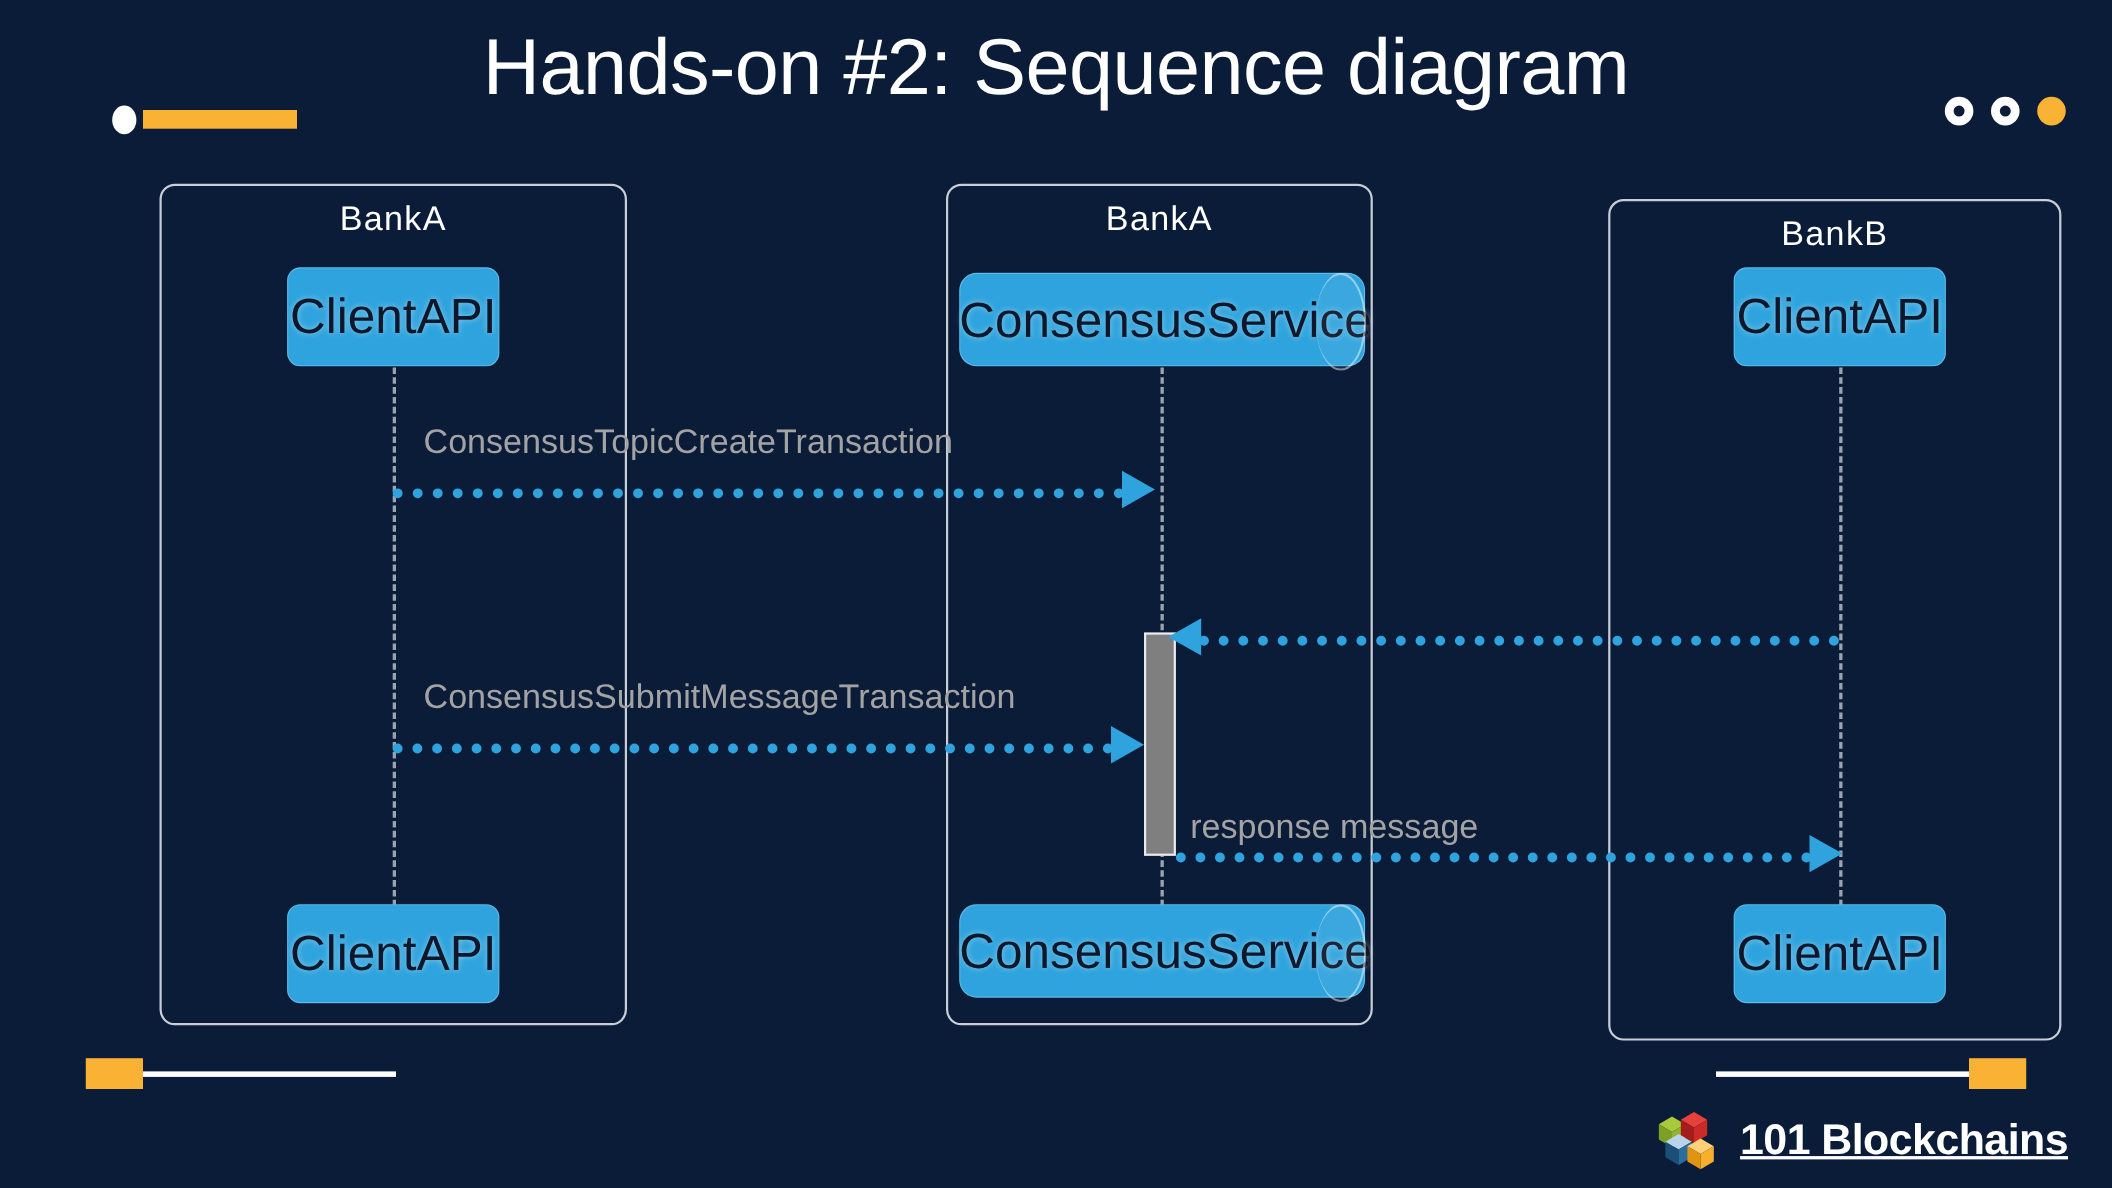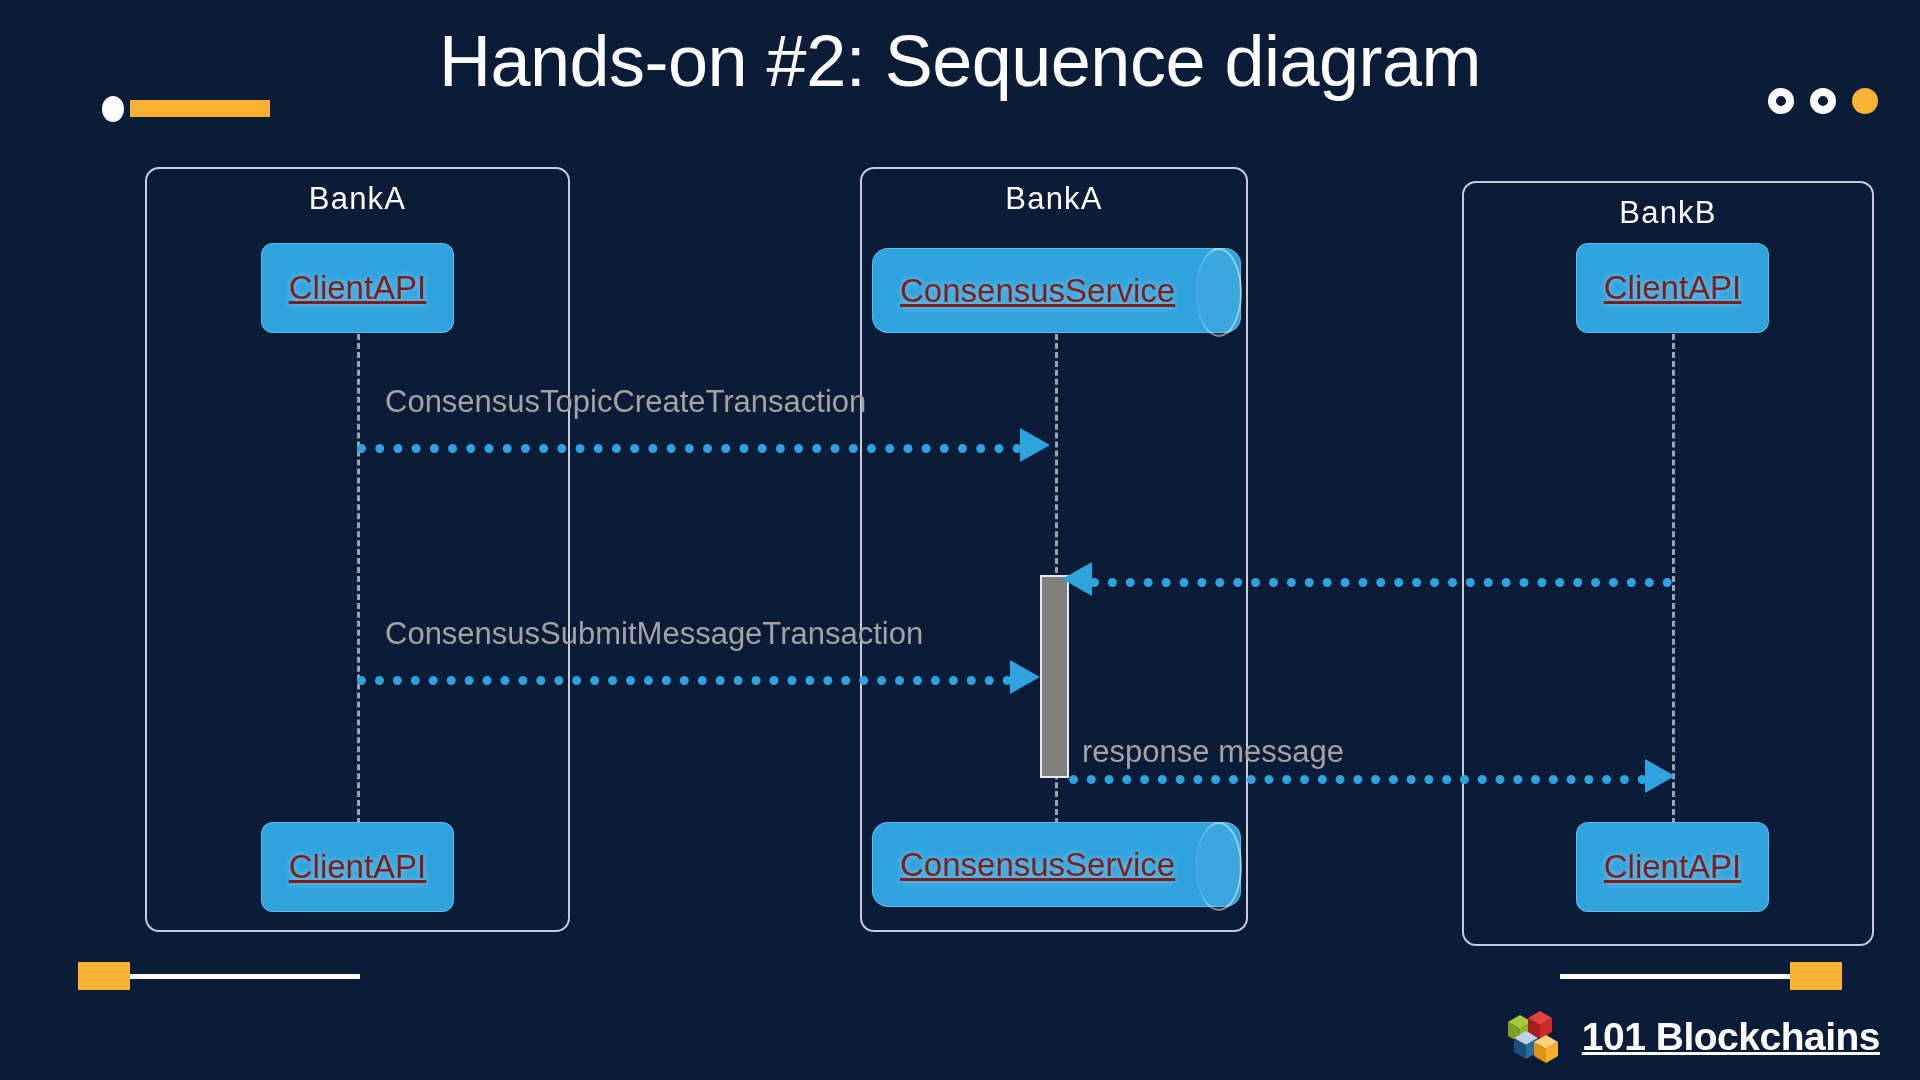--- a/index.html
+++ b/index.html
@@ -112,36 +112,34 @@
     font-weight: normal;
     letter-spacing: 1.2px;
     font-family: "Liberation Sans", sans-serif;
   }
 
   
   .participant {
     position: absolute;
     background: #2ea3dd;
     border-radius: 12px;
-    color: #7f1d1d;
-    font-size: 33px;
+    color: #0f172a;
+    font-size: 45px;
     display: flex;
     align-items: center;
     justify-content: center;
     box-shadow: 0 0 0 1px rgba(255,255,255,0.25) inset;
     font-family: "Liberation Sans", sans-serif;
     text-shadow: 0 0 6px rgba(255,255,255,0.45);
-    text-decoration: underline;
   }
 
   
   .participant.cylinder {
     border-radius: 16px;
     justify-content: flex-start;
-    padding-left: 28px;
   }
   .participant.cylinder::after {
     content: "";
     position: absolute;
     right: -1px;
     top: 0;
     width: 44px;
     height: 100%;
     border-radius: 50%/50%;
     border: 2px solid rgba(255,255,255,0.45);

